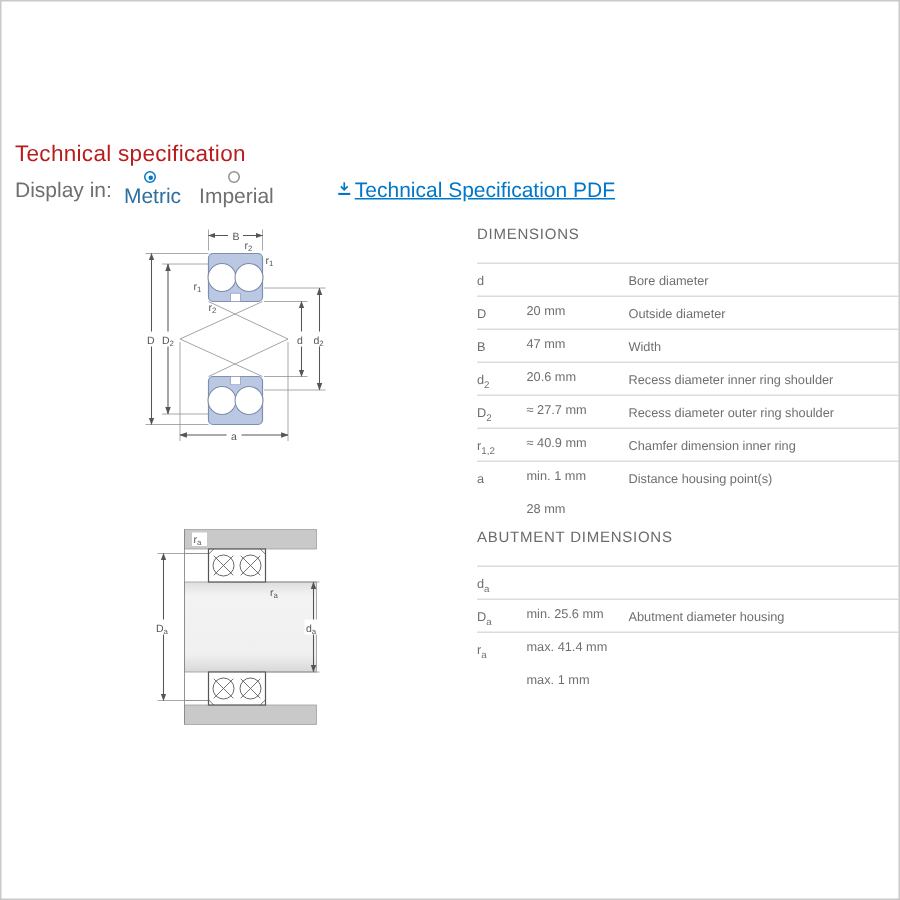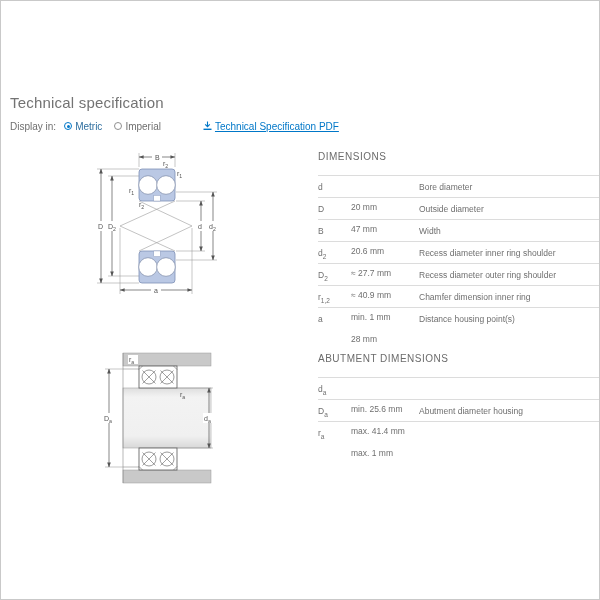--- a/index.html
+++ b/index.html
@@ -3,29 +3,29 @@
 <meta charset="utf-8">
 <style>
   html,body{margin:0;padding:0;background:#fff;}
   #screen{
     position:relative;width:600px;height:600px;background:#ffffff;
     border:1px solid #c9c9c9;box-sizing:border-box;overflow:hidden;
     font-family:"Liberation Sans",sans-serif;color:#6f6f6f;
   }
   
   .page-title{
-    position:absolute;left:9px;top:93px;font-size:15px;color:#737373;
+    position:absolute;left:9px;top:93px;font-size:15px;color:#b91c1c;
     font-weight:400;letter-spacing:0.2px;
   }
   .controls{
     position:absolute;left:9px;top:119px;height:12px;display:flex;align-items:center;
-    font-size:10px;
+    font-size:14px;
   }
   .ctl-label{color:#6f6f6f;margin-right:8px;}
-  .radio-group{display:flex;align-items:center;margin-right:12px;cursor:pointer;}
+  .radio-group{display:flex;align-items:center;margin-right:12px;cursor:pointer;flex-direction:column;}
   .radio{width:8px;height:8px;border-radius:50%;border:1px solid #8f8f8f;display:inline-block;position:relative;margin-right:3px;background:#fff;box-sizing:border-box;}
   .radio.selected{border-color:#0077c8;}
   .radio.selected::after{content:"";position:absolute;left:1.5px;top:1.5px;width:3px;height:3px;border-radius:50%;background:#0077c8;}
   .radio-label-metric{color:#2f6f9f;}
   .radio-label-imperial{color:#6f6f6f;}
   .pdf-link{display:flex;align-items:center;margin-left:30px;color:#0077c8;text-decoration:underline;cursor:pointer;}
   .pdf-link svg{margin-right:3px;}
   
   .drawing{position:absolute;}
   #main-drawing{left:88px;top:144px;}

